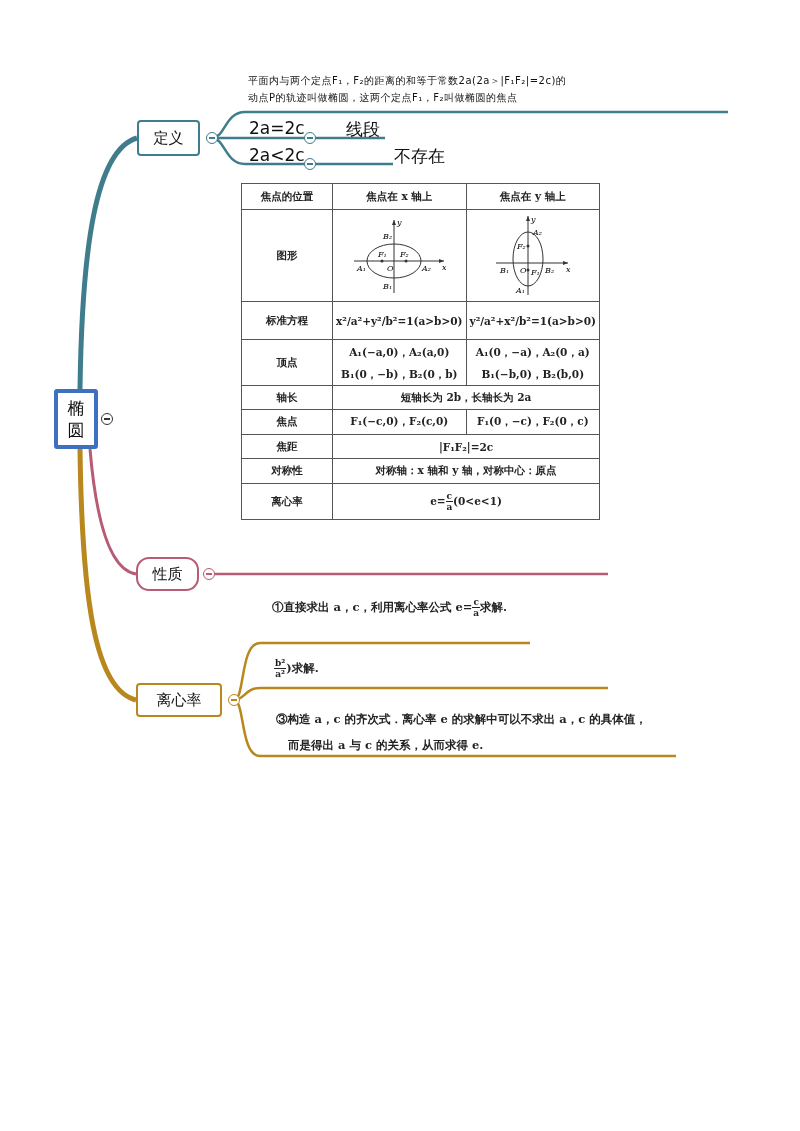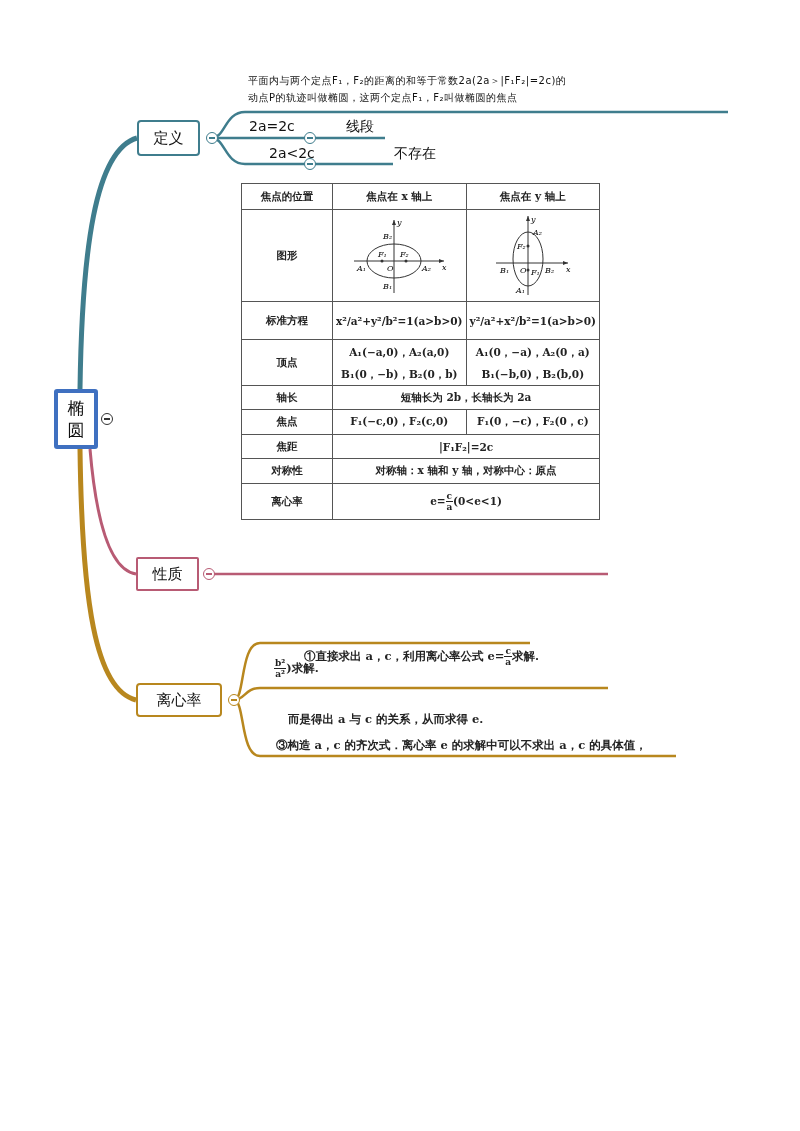--- a/index.html
+++ b/index.html
@@ -5,30 +5,30 @@
   html, body { margin:0; padding:0; background:#ffffff; }
   body { width:800px; height:1131px; position:relative; overflow:hidden;
          font-family:"DejaVu Sans","Liberation Sans",sans-serif; color:#111; }
   .abs { position:absolute; }
   svg.lines { position:absolute; left:0; top:0; }
   .node { position:absolute; background:#fff; display:flex; align-items:center; justify-content:center;
           font-size:15px; box-sizing:border-box; }
   .root { left:54px; top:389px; width:44px; height:60px; border:4px solid #3f70c0; border-radius:3px;
           flex-direction:column; font-size:17px; line-height:22px; }
   .n-def { left:137px; top:120px; width:63px; height:36px; border:2px solid #3f7d8d; border-radius:4px; }
-  .n-prop { left:136px; top:557px; width:63px; height:34px; border:2px solid #b85b74; border-radius:2px; }
+  .n-prop { left:136px; top:557px; width:63px; height:34px; border:2px solid #b85b74; border-radius:13px; }
   .n-ecc { left:136px; top:683px; width:86px; height:34px; border:2px solid #b8871e; border-radius:4px; }
   .collapse { position:absolute; width:12px; height:12px; border-radius:50%; border:1.5px solid #333;
               background:#fff; box-sizing:border-box; }
   .collapse::after { content:""; position:absolute; left:2px; right:2px; top:4px; height:1.5px; background:#333; }
   .c-teal { border-color:#3f7d8d; } .c-teal::after { background:#3f7d8d; }
   .c-pink { border-color:#b85b74; } .c-pink::after { background:#b85b74; }
   .c-gold { border-color:#b8871e; } .c-gold::after { background:#b8871e; }
   .def-text { left:248px; top:72px; width:480px; font-size:10px; line-height:17px; letter-spacing:0.5px; }
-  .leaf { font-size:14px; }
+  .leaf { font-size:17px; }
   
   .tbl { position:absolute; left:241px; top:183px; width:359px; border-collapse:collapse;
          font-family:"DejaVu Serif","Liberation Serif",serif; font-size:10.5px; font-weight:bold; color:#222; }
   .tbl td { border:1.2px solid #555; text-align:center; padding:0 3px; }
   .tbl td.h { width:89px; }
   .ecc-item { position:absolute; font-family:"DejaVu Serif","Liberation Serif",serif; font-weight:bold;
               font-size:11.5px; color:#222; white-space:nowrap; }
   .frac { display:inline-block; vertical-align:middle; text-align:center; font-size:9px; line-height:10px; }
   .frac span { display:block; }
   .frac .num { border-bottom:1px solid #222; padding:0 1px; }
@@ -65,21 +65,21 @@
   <span>定义</span>
 </div>
 <div class="collapse c-teal" style="left:206px;top:132px;"></div>
 <div class="abs def-text">
   <div>平面内与两个定点F₁，F₂的距离的和等于常数2a(2a＞|F₁F₂|=2c)的</div>
   <div>动点P的轨迹叫做椭圆，这两个定点F₁，F₂叫做椭圆的焦点</div>
 </div>
 <div class="abs leaf" style="left:249px;top:118px;">2a=2c</div>
 <div class="collapse c-teal" style="left:304px;top:132px;"></div>
 <div class="abs leaf" style="left:346px;top:118px;">线段</div>
-<div class="abs leaf" style="left:249px;top:145px;margin-left:20px;">2a&lt;2c</div>
+<div class="abs leaf" style="left:249px;top:145px;">2a&lt;2c</div>
 <div class="collapse c-teal" style="left:304px;top:158px;"></div>
 <div class="abs leaf" style="left:346px;top:145px;margin-left:48px;">不存在</div>
 
 <table class="tbl">
   <tbody>
       <tr style="height:26px;">
     <td class="h">焦点的位置</td>
     <td>焦点在 x 轴上</td>
     <td>焦点在 y 轴上</td>
   </tr>
@@ -171,22 +171,22 @@
 <div class="node n-prop">
   <span>性质</span>
 </div>
 <div class="collapse c-pink" style="left:203px;top:568px;"></div>
 
 <div class="node n-ecc">
   <span>离心率</span>
 </div>
 <div class="collapse c-gold" style="left:228px;top:694px;"></div>
 
-<div class="ecc-item" style="left:272px;top:646px;margin-left:32px;">
+<div class="ecc-item" style="left:272px;top:597px;">
   <span>①直接求出 a，c，利用离心率公式 e=</span><span class="frac"><span class="num">c</span><span>a</span></span><span>求解.</span>
 </div>
 <div class="ecc-item" style="left:274px;top:658px;">
   <span class="frac"><span class="num">b²</span><span>a²</span></span><span>)求解.</span>
 </div>
 <div class="ecc-item" style="left:276px;top:706px;line-height:26px;">
+  <div>③构造 a，c 的齐次式．离心率 e 的求解中可以不求出 a，c 的具体值，</div>
   <div style="padding-left:12px;">而是得出 a 与 c 的关系，从而求得 e.</div>
-  <div>③构造 a，c 的齐次式．离心率 e 的求解中可以不求出 a，c 的具体值，</div>
 </div>
 
 </body></html>

